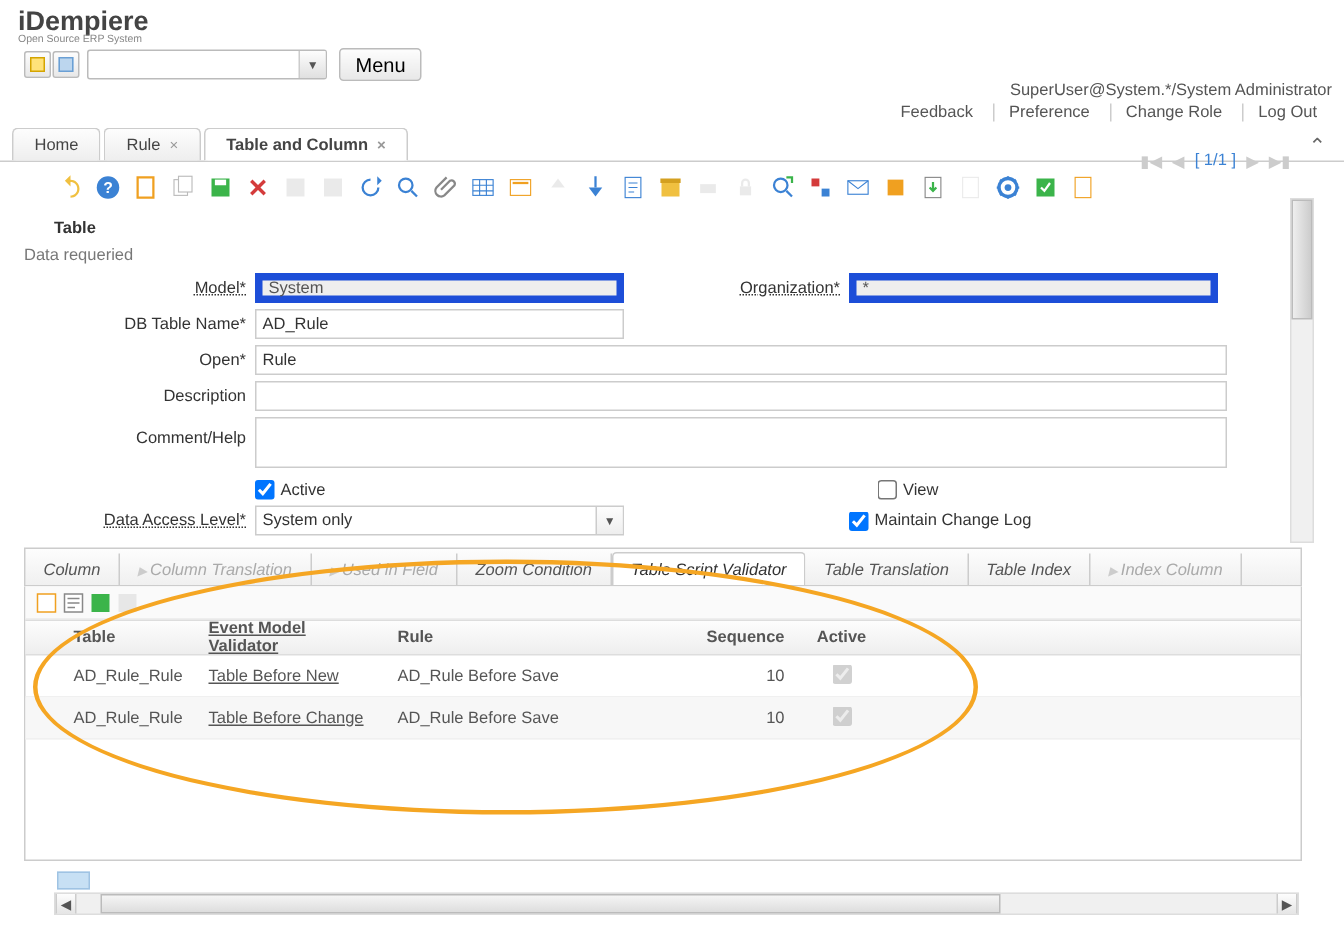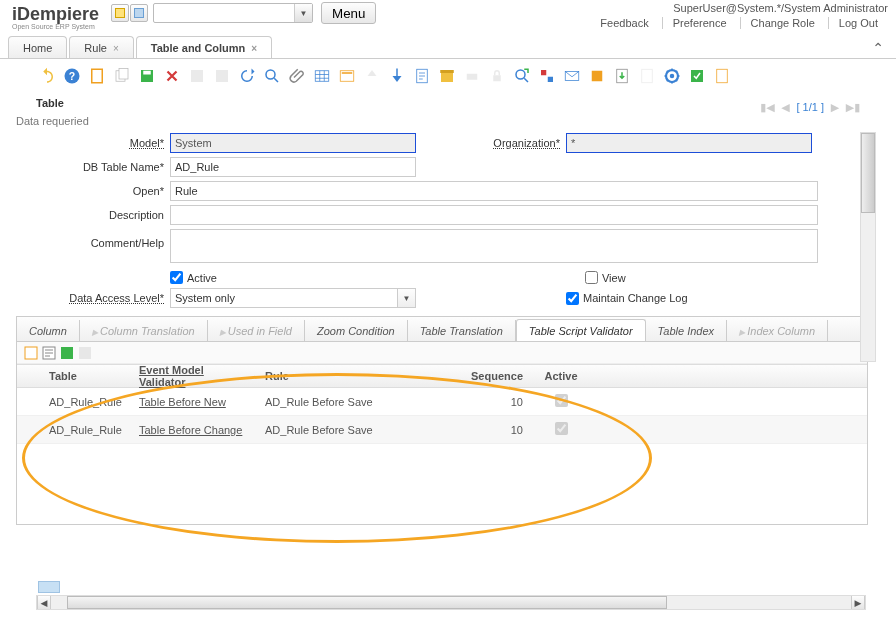--- a/index.html
+++ b/index.html
@@ -1,17 +1,17 @@
 <!DOCTYPE html>
 <html><head>
 <meta charset="utf-8">
 <style>
 * { box-sizing: border-box; margin: 0; padding: 0; }
 body { font-family: Arial, sans-serif; font-size: 11px; background: #fff; color: #333; width: 896px; height: 624px; overflow: hidden; position: relative; }
-.header { display: flex; align-items: flex-start; padding: 2px 8px 0; }
+.header { display: flex; align-items: flex-start; padding: 2px 8px 0; flex-direction: column; }
 .logo { font-size: 18px; font-weight: bold; color: #444; padding: 2px 4px; }
 .logo small { display: block; font-size: 7px; font-weight: normal; color: #888; margin-top: -2px; }
 .header-controls { display: flex; align-items: center; margin-left: 8px; }
 .small-btn { width: 18px; height: 18px; background: linear-gradient(#fdfdfd,#e8e8e8); border: 1px solid #bbb; border-radius: 2px; margin-right: 1px; display: inline-flex; align-items: center; justify-content: center; cursor: pointer; }
 .yellow-sq { width: 10px; height: 10px; background: #ffe27a; border: 1px solid #d4a400; }
 .blue-sq { width: 10px; height: 10px; background: #bcd6ee; border: 1px solid #6a9fd4; }
 .search-dd { width: 160px; height: 20px; border: 1px solid #bbb; background: #fff; margin-left: 4px; border-radius: 2px; position: relative; display: inline-flex; align-items: center; }
 .dd-arrow { position: absolute; right: 0; top: 0; width: 18px; height: 100%; background: linear-gradient(#fdfdfd,#e0e0e0); border-left: 1px solid #ccc; display: flex; align-items: center; justify-content: center; font-size: 8px; color: #555; }
 .menu-btn { margin-left: 8px; height: 22px; padding: 0 10px; background: linear-gradient(#fdfdfd,#e8e8e8); border: 1px solid #bbb; border-radius: 3px; cursor: pointer; }
 .header-right { margin-left: auto; text-align: right; font-size: 11px; color: #555; }
@@ -26,21 +26,21 @@
 .toolbar { display: flex; align-items: center; padding: 6px 36px; flex-wrap: wrap; }
 .toolbar .tb { width: 22px; height: 22px; margin-right: 3px; display: inline-flex; align-items: center; justify-content: center; cursor: pointer; border-radius: 2px; }
 .toolbar .tb svg { width: 18px; height: 18px; }
 .section-title { padding: 4px 36px 2px; font-weight: bold; color: #333; }
 .form-area { position: relative; margin: 0 28px 0 16px; }
 .status-msg { padding: 4px 16px 6px; color: #777; font-size: 11px; }
 .form-row { display: flex; align-items: center; margin-bottom: 4px; }
 .form-label { width: 154px; text-align: right; padding-right: 6px; color: #333; }
 .form-label .dot { text-decoration: underline dotted; }
 .form-label .req::after { content: "*"; }
-.ro-field { background: #eee; border: 1px solid #1d4ed8; height: 20px; padding: 0 4px; display: flex; align-items: center; color: #555; }
+.ro-field { background: #eee; border: 5px solid #1d4ed8; height: 20px; padding: 0 4px; display: flex; align-items: center; color: #555; }
 .txt-field { background: #fff; border: 1px solid #ccc; height: 20px; padding: 0 4px; display: flex; align-items: center; }
 .ta-field { background: #fff; border: 1px solid #ccc; height: 34px; width: 648px; resize: both; }
 .select-field { position: relative; }
 .select-field .dd-arrow2 { position: absolute; right: 0; top: 0; width: 18px; height: 100%; border-left: 1px solid #ccc; display: flex; align-items: center; justify-content: center; font-size: 8px; color: #555; background: linear-gradient(#fdfdfd,#eee); }
 .chk { width: 13px; height: 13px; margin-right: 4px; }
 .sub-tabs { display: flex; align-items: flex-end; border: 1px solid #ccc; border-bottom: 1px solid #ccc; background: linear-gradient(#fdfdfd,#f0f0f0); margin: 8px 28px 0 16px; height: 26px; overflow: hidden; font-style: italic; }
 .sub-tab { padding: 5px 12px 4px; border-right: 1px solid #ccc; cursor: pointer; color: #555; font-size: 11px; white-space: nowrap; }
 .sub-tab.disabled { color: #aaa; }
 .sub-tab.active { background: #fff; border: 1px solid #ccc; border-bottom: 1px solid #fff; border-radius: 3px 3px 0 0; margin-bottom: -1px; font-weight: normal; color: #333; }
 .sub-tab .tri { font-size: 8px; color: #ccc; margin-right: 2px; }
@@ -321,22 +321,22 @@
 
 <div class="scroll-wrap">
     <div class="scroll-thumb"></div>
   </div>
 
 <div class="sub-tabs">
   <div class="sub-tab">Column</div>
   <div class="sub-tab disabled"><span class="tri">▶</span><span>Column Translation</span></div>
   <div class="sub-tab disabled"><span class="tri">▶</span><span>Used in Field</span></div>
   <div class="sub-tab">Zoom Condition</div>
+  <div class="sub-tab active">Table Script Validator</div>
   <div class="sub-tab">Table Translation</div>
-  <div class="sub-tab active">Table Script Validator</div>
   <div class="sub-tab">Table Index</div>
   <div class="sub-tab disabled"><span class="tri">▶</span><span>Index Column</span></div>
 </div>
 
 <div class="grid-area">
   <div class="grid-toolbar">
     <span class="gt-btn">
         <svg width="14" height="14">
           <rect x="1" y="1" width="12" height="12" fill="#fff" stroke="#f0a020"></rect>
         </svg>

